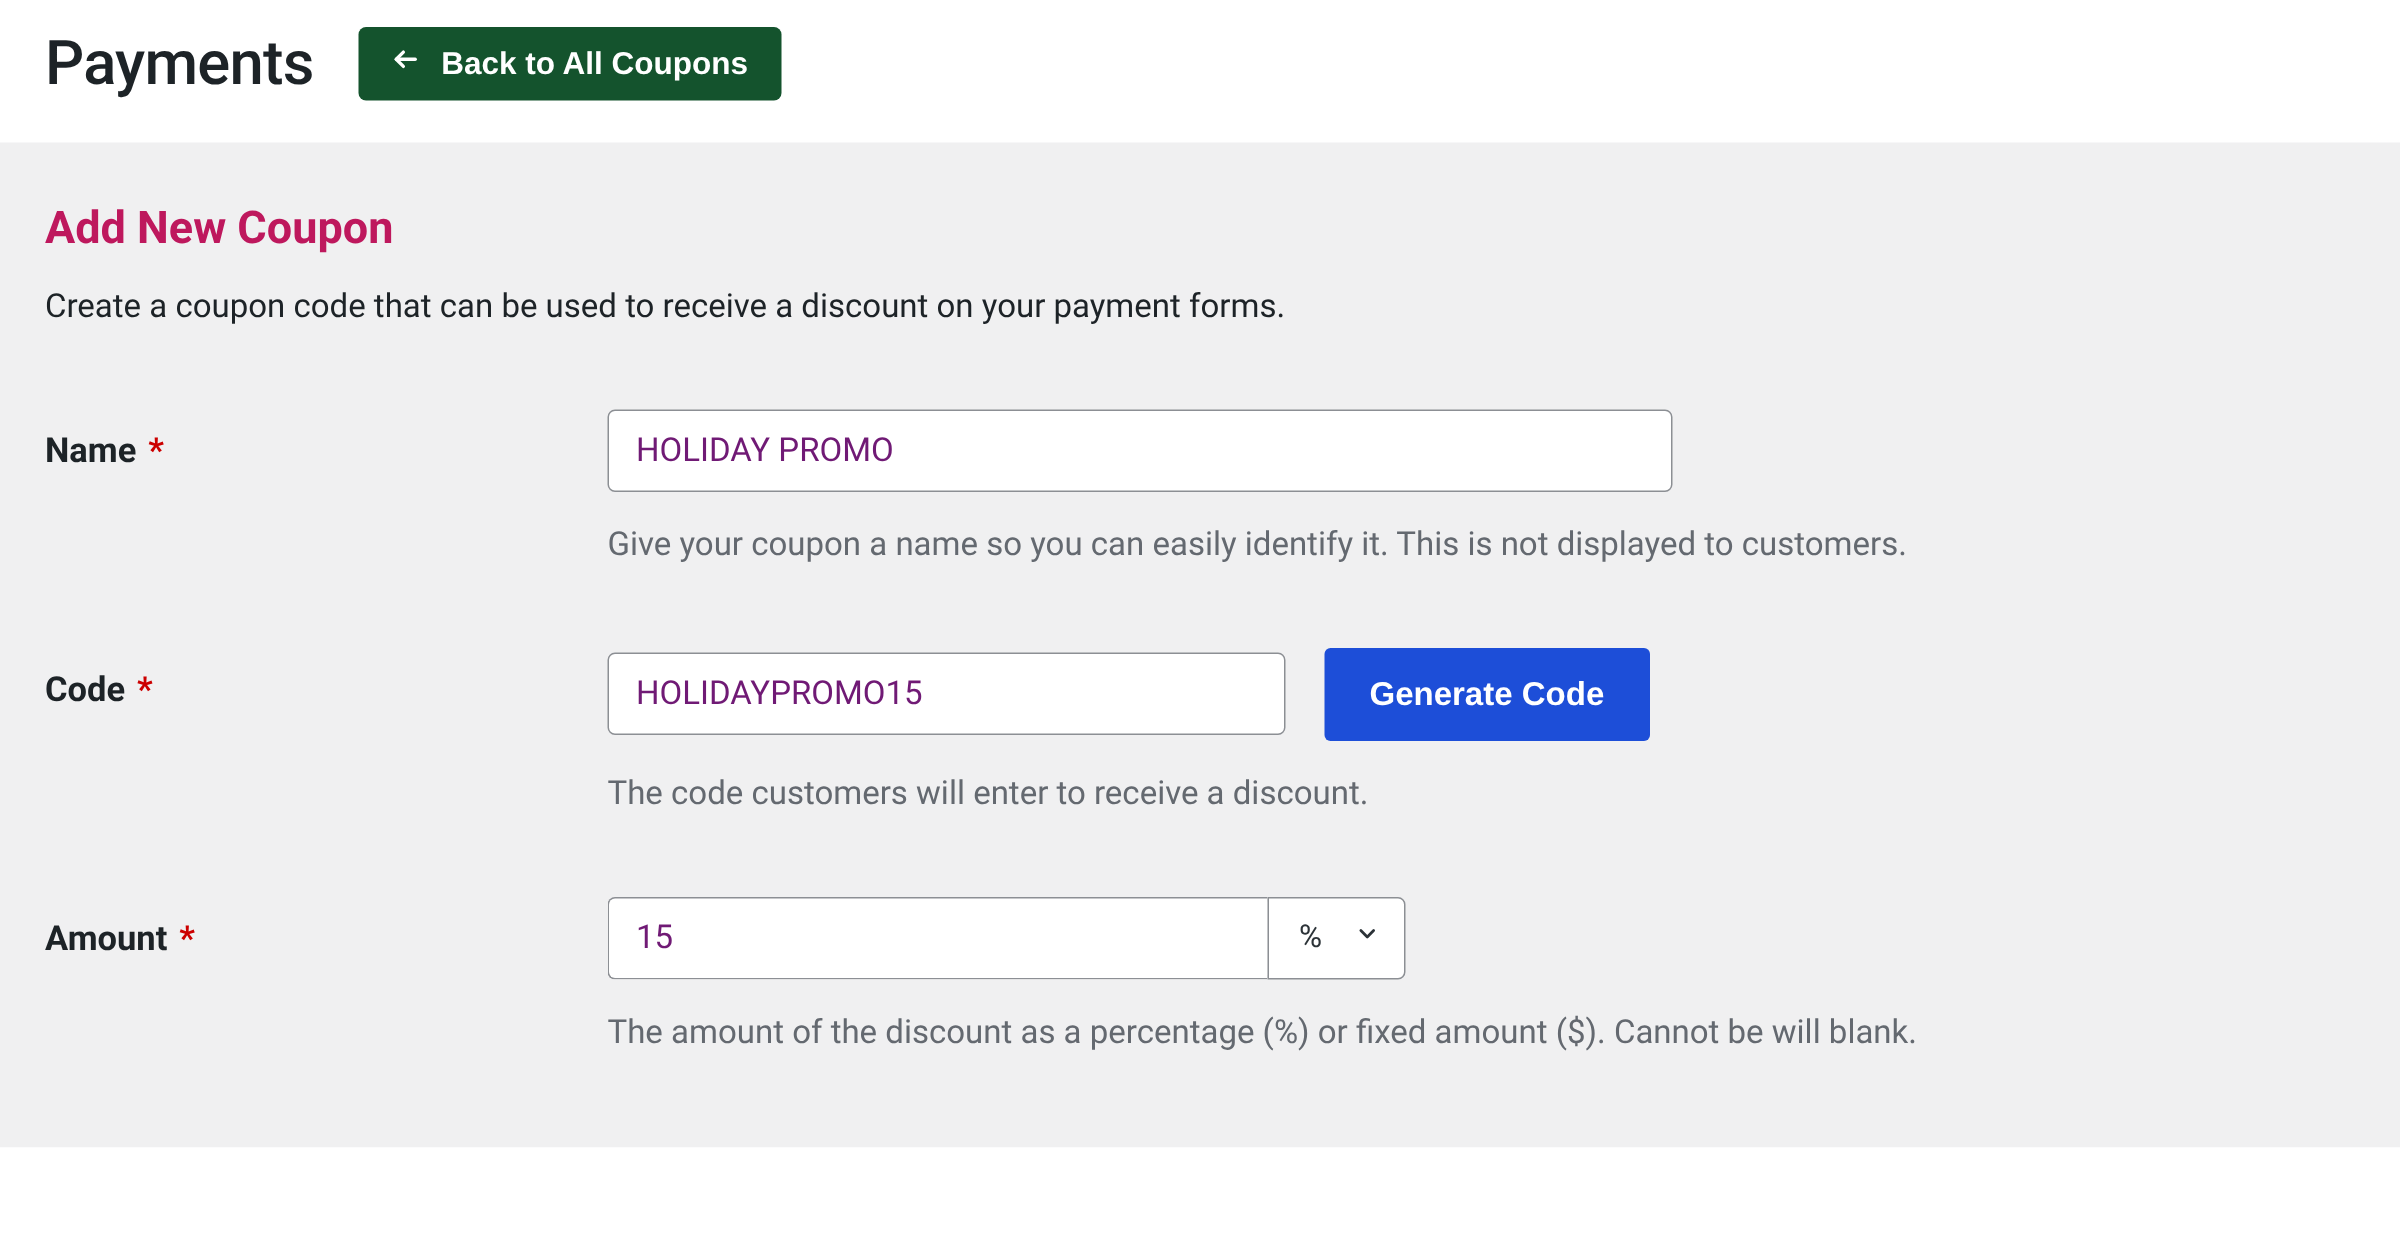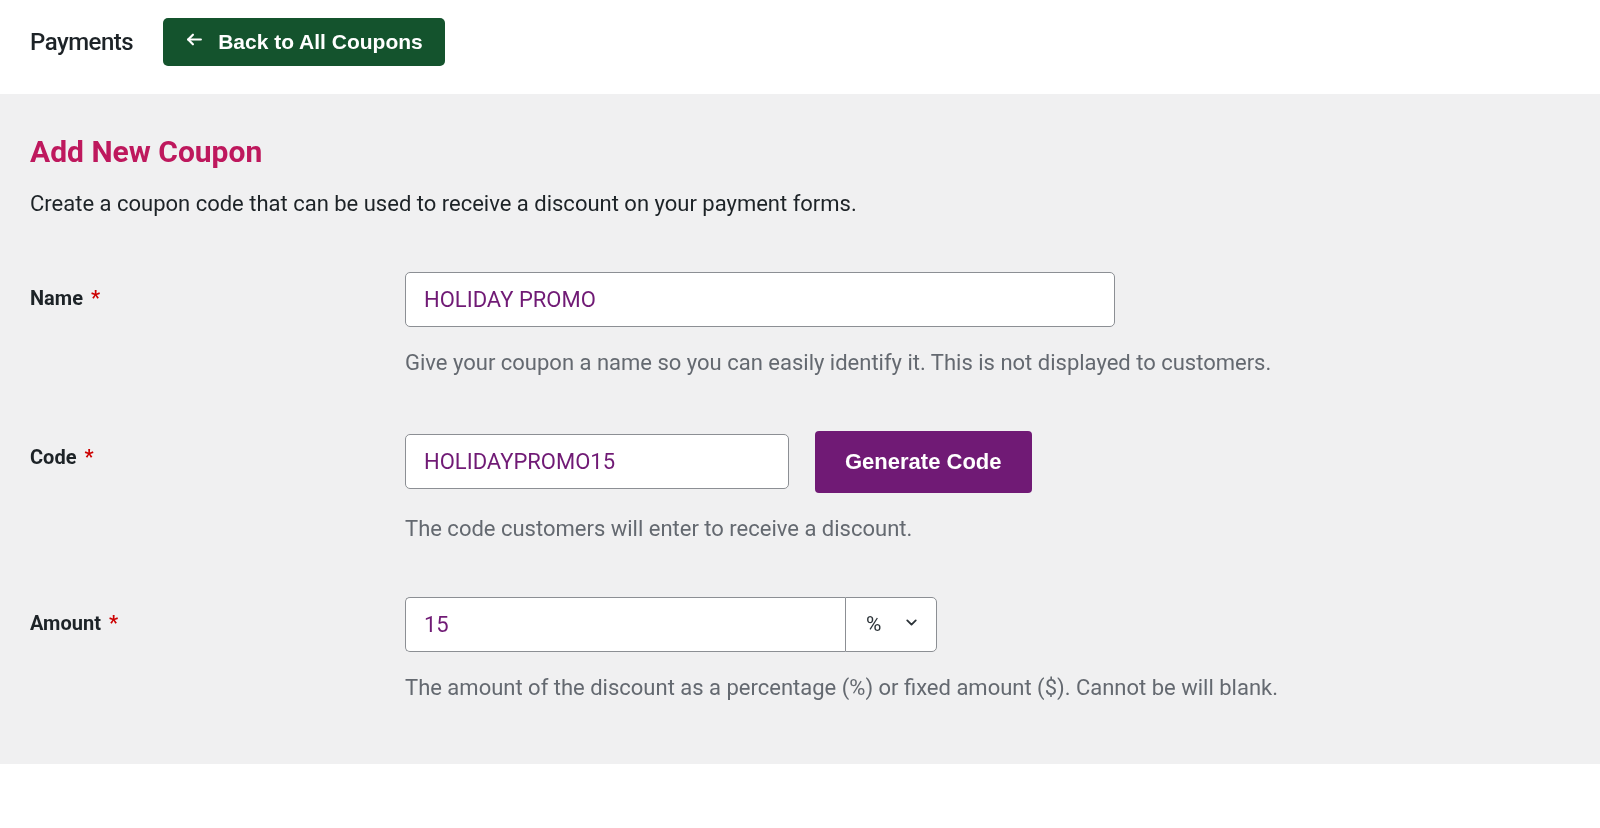--- a/index.html
+++ b/index.html
@@ -1,36 +1,36 @@
 <!DOCTYPE html>
 <html><head>
 <meta charset="utf-8">
 <style>
 * { box-sizing: border-box; margin: 0; padding: 0; }
 body { font-family: -apple-system, BlinkMacSystemFont, "Segoe UI", Roboto, Helvetica, Arial, sans-serif; background: #fff; color: #1d2327; }
 .top-bar { display: flex; align-items: center; padding: 18px 30px 28px 30px; background: #fff; gap: 30px; }
-.page-title { font-size: 24px; font-weight: 500; color: #1d2327; letter-spacing: -0.5px; }
+.page-title { font-size: 41px; font-weight: 500; color: #1d2327; letter-spacing: -0.5px; }
 .back-btn { display: inline-flex; align-items: center; gap: 14px; background: #14532d; color: #fff; border: none; border-radius: 5px; padding: 12px 22px; font-size: 21px; font-weight: 600; cursor: pointer; }
 .back-btn svg { width: 19px; height: 19px; }
 .content { background: #f0f0f1; padding: 40px 30px 60px 30px; }
 .section-title { font-size: 30px; font-weight: 700; color: #be185d; margin-bottom: 22px; }
 .section-sub { font-size: 22px; color: #1d2327; margin-bottom: 56px; }
 .field-row { display: flex; align-items: flex-start; margin-bottom: 52px; }
-.field-label { width: 375px; font-size: 20px; font-weight: 700; color: #1d2327; padding-top: 14px; }
+.field-label { width: 375px; font-size: 23px; font-weight: 700; color: #1d2327; padding-top: 14px; }
 .req { color: #cc0000; margin-left: 8px; font-weight: 700; }
 .field-body { flex: 1; }
 .field-controls { display: flex; align-items: center; gap: 26px; margin-bottom: 20px; }
 .text-input { background: #fff; border: 1px solid #8c8f94; border-radius: 5px; padding: 14px 18px; font-size: 22px; color: #701a75; font-family: inherit; }
 .name-input { width: 710px; }
-.code-input { width: 384px; }
+.code-input { width: 452px; }
 .amount-group { display: flex; width: 532px; }
 .amount-input { flex: 1; border-top-right-radius: 0; border-bottom-right-radius: 0; border-right: none; }
 .unit-select { display: flex; align-items: center; gap: 10px; background: #fff; border: 1px solid #8c8f94; border-left: 1px solid #8c8f94; border-radius: 0 5px 5px 0; padding: 0 16px 0 20px; font-size: 21px; color: #2c3338; cursor: pointer; width: 92px; justify-content: space-between; }
 .unit-select svg { width: 17px; height: 17px; }
-.gen-btn { background: #701a75; color: #fff; border: none; border-radius: 4px; padding: 18px 30px; font-size: 22px; font-weight: 600; cursor: pointer; }
+.gen-btn { background: #1d4ed8; color: #fff; border: none; border-radius: 4px; padding: 18px 30px; font-size: 22px; font-weight: 600; cursor: pointer; }
 .help-text { font-size: 22px; color: #646970; line-height: 1.45; }
 </style>
 </head>
 <body>
 
 <div class="top-bar">
   <h1 class="page-title">Payments</h1>
   <button class="back-btn">
     <span>
       <svg viewBox="0 0 24 24" fill="none" stroke="currentColor" stroke-width="2.8" stroke-linecap="round" stroke-linejoin="round">

